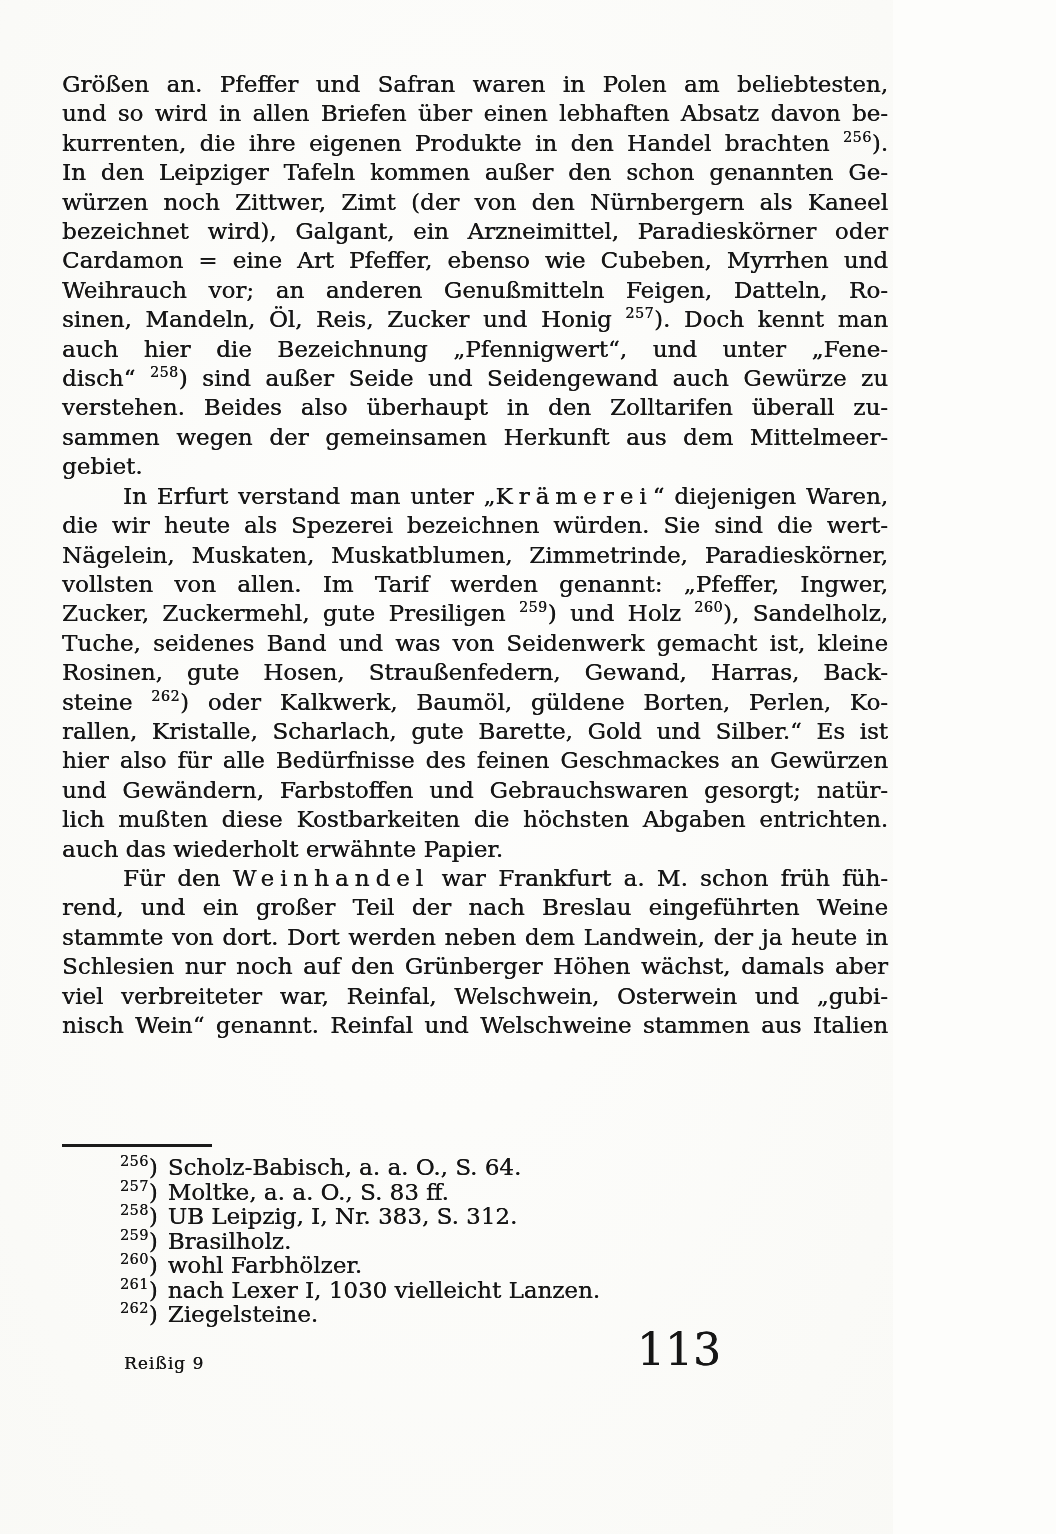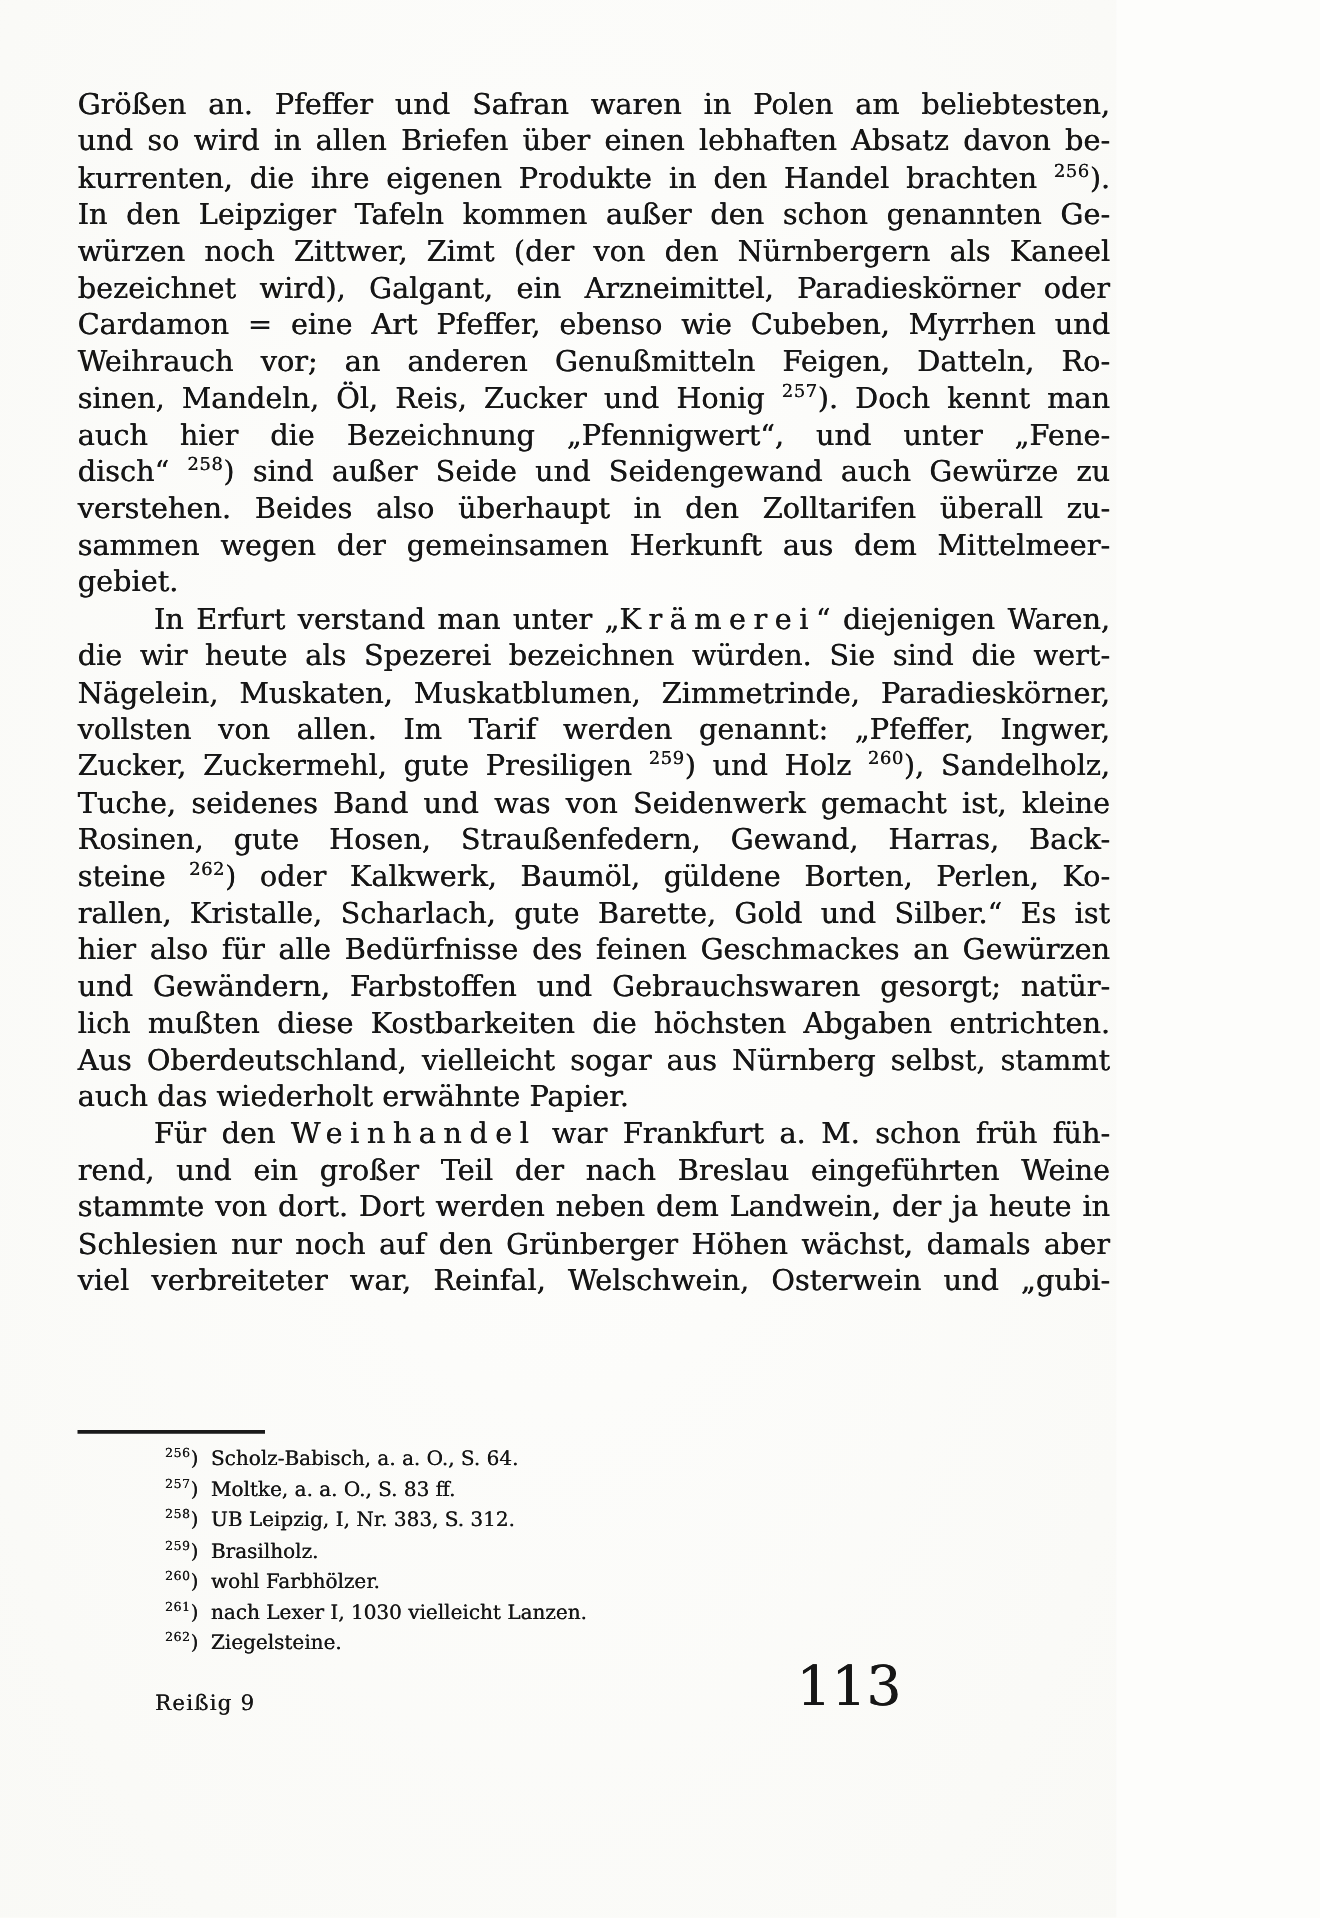--- a/index.html
+++ b/index.html
@@ -33,22 +33,22 @@
     vertical-align:super;
     line-height:0;
     letter-spacing:0.5px;
   }
   .sperr{letter-spacing:0.26em;}
   .fn-rule{
     position:absolute;left:62px;top:1144px;
     width:150px;height:3px;background:#1a1a1a;
   }
   .footnotes{
-    position:absolute;left:74px;top:1155px;width:826px;
-    font-size:16px;line-height:24.5px;
+    position:absolute;left:62px;top:1155px;width:826px;
+    font-size:23px;line-height:24.5px;
     text-shadow:0.25px 0 0 currentColor;
   }
   .footnote{padding-left:58px;}
   .footnote .fn-text{margin-left:10px;}
   .signature{
     position:absolute;left:124px;top:1353px;
     font-size:17px;letter-spacing:1px;
     text-shadow:0.25px 0 0 currentColor;
   }
   .page-number{
@@ -84,29 +84,29 @@
         <div class="line"><span>Nägelein, Muskaten, Muskatblumen, Zimmetrinde, Paradieskörner,</span></div>
         <div class="line"><span>vollsten von allen. Im Tarif werden genannt: „Pfeffer, Ingwer,</span></div>
         <div class="line"><span>Zucker, Zuckermehl, gute Presiligen </span><sup class="fnref">259</sup><span>) und Holz </span><sup class="fnref">260</sup><span>), Sandelholz,</span></div>
         <div class="line"><span>Tuche, seidenes Band und was von Seidenwerk gemacht ist, kleine</span></div>
         <div class="line"><span>Rosinen, gute Hosen, Straußenfedern, Gewand, Harras, Back-</span></div>
         <div class="line"><span>steine </span><sup class="fnref">262</sup><span>) oder Kalkwerk, Baumöl, güldene Borten, Perlen, Ko-</span></div>
         <div class="line"><span>rallen, Kristalle, Scharlach, gute Barette, Gold und Silber.“ Es ist</span></div>
         <div class="line"><span>hier also für alle Bedürfnisse des feinen Geschmackes an Gewürzen</span></div>
         <div class="line"><span>und Gewändern, Farbstoffen und Gebrauchswaren gesorgt; natür-</span></div>
         <div class="line"><span>lich mußten diese Kostbarkeiten die höchsten Abgaben entrichten.</span></div>
-        <div class="line"><span>Aus Oberdeutschland, vielleicht sogar aus Nürnberg selbst, stammt</span></div>
         <div class="line last"><span>auch das wiederholt erwähnte Papier.</span></div>
       </div>
       <div class="para indent">
         <div class="line"><span>Für den </span><span class="sperr">Weinhandel</span><span> war Frankfurt a. M. schon früh füh-</span></div>
         <div class="line"><span>rend, und ein großer Teil der nach Breslau eingeführten Weine</span></div>
         <div class="line"><span>stammte von dort. Dort werden neben dem Landwein, der ja heute in</span></div>
         <div class="line"><span>Schlesien nur noch auf den Grünberger Höhen wächst, damals aber</span></div>
         <div class="line"><span>viel verbreiteter war, Reinfal, Welschwein, Osterwein und „gubi-</span></div>
+        <div class="line"><span>nisch Wein“ genannt. Reinfal und Welschweine stammen aus Italien</span></div>
       </div>
     </div>
   <div class="fn-rule"></div>
   <div class="footnotes" id="footnotes">
       <div class="footnote"><sup class="fnref">256</sup><span>)</span><span class="fn-text">Scholz-Babisch, a. a. O., S. 64.</span></div>
       <div class="footnote"><sup class="fnref">257</sup><span>)</span><span class="fn-text">Moltke, a. a. O., S. 83 ff.</span></div>
       <div class="footnote"><sup class="fnref">258</sup><span>)</span><span class="fn-text">UB Leipzig, I, Nr. 383, S. 312.</span></div>
       <div class="footnote"><sup class="fnref">259</sup><span>)</span><span class="fn-text">Brasilholz.</span></div>
       <div class="footnote"><sup class="fnref">260</sup><span>)</span><span class="fn-text">wohl Farbhölzer.</span></div>
       <div class="footnote"><sup class="fnref">261</sup><span>)</span><span class="fn-text">nach Lexer I, 1030 vielleicht Lanzen.</span></div>

